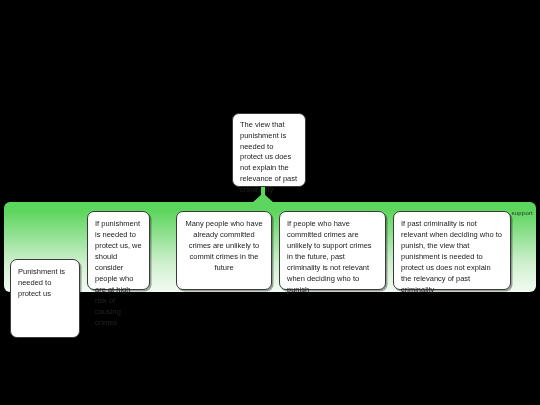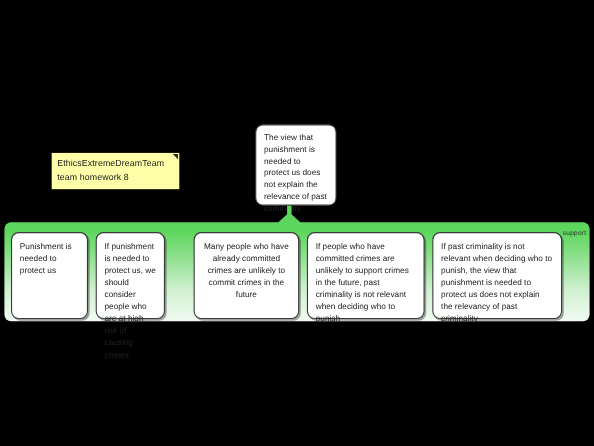--- a/index.html
+++ b/index.html
@@ -116,36 +116,31 @@
     border: 1px solid #3a3a3a;
     border-radius: 7px;
     box-sizing: border-box;
     font-size: 7.5px;
     line-height: 11px;
     color: #222222;
     padding: 6px 7px;
     height: 79px;
     box-shadow: 1.5px 1.5px 0 rgba(0,0,0,0.35);
   }
-  #reason-0 { left: 10px;  width: 70px;  }
+  #reason-0 { left: 10px;  width: 70px; margin-top: 48px;  }
   #reason-1 { left: 87px;  width: 63px;  }
   #reason-2 { left: 176px; width: 96px; text-align: center;  }
   #reason-3 { left: 279px; width: 107px; }
   #reason-4 { left: 393px; width: 118px; }
 </style>
 </head>
 <body>
 
 <div id="canvas">
 
-  <div class="note">
-    <div class="fold"></div>
-    <div class="note-line">EthicsExtremeDreamTeam</div>
-    <div class="note-line">team homework 8</div>
-  </div>
 
   <div class="claim-box" id="top-claim">The view that punishment is needed to protect us does not explain the relevance of past criminality</div>
 
   <div class="connector"></div>
   <div class="connector-head"></div>
 
   <div id="support-band">
     <span id="support-label">support</span>
   </div>
 

